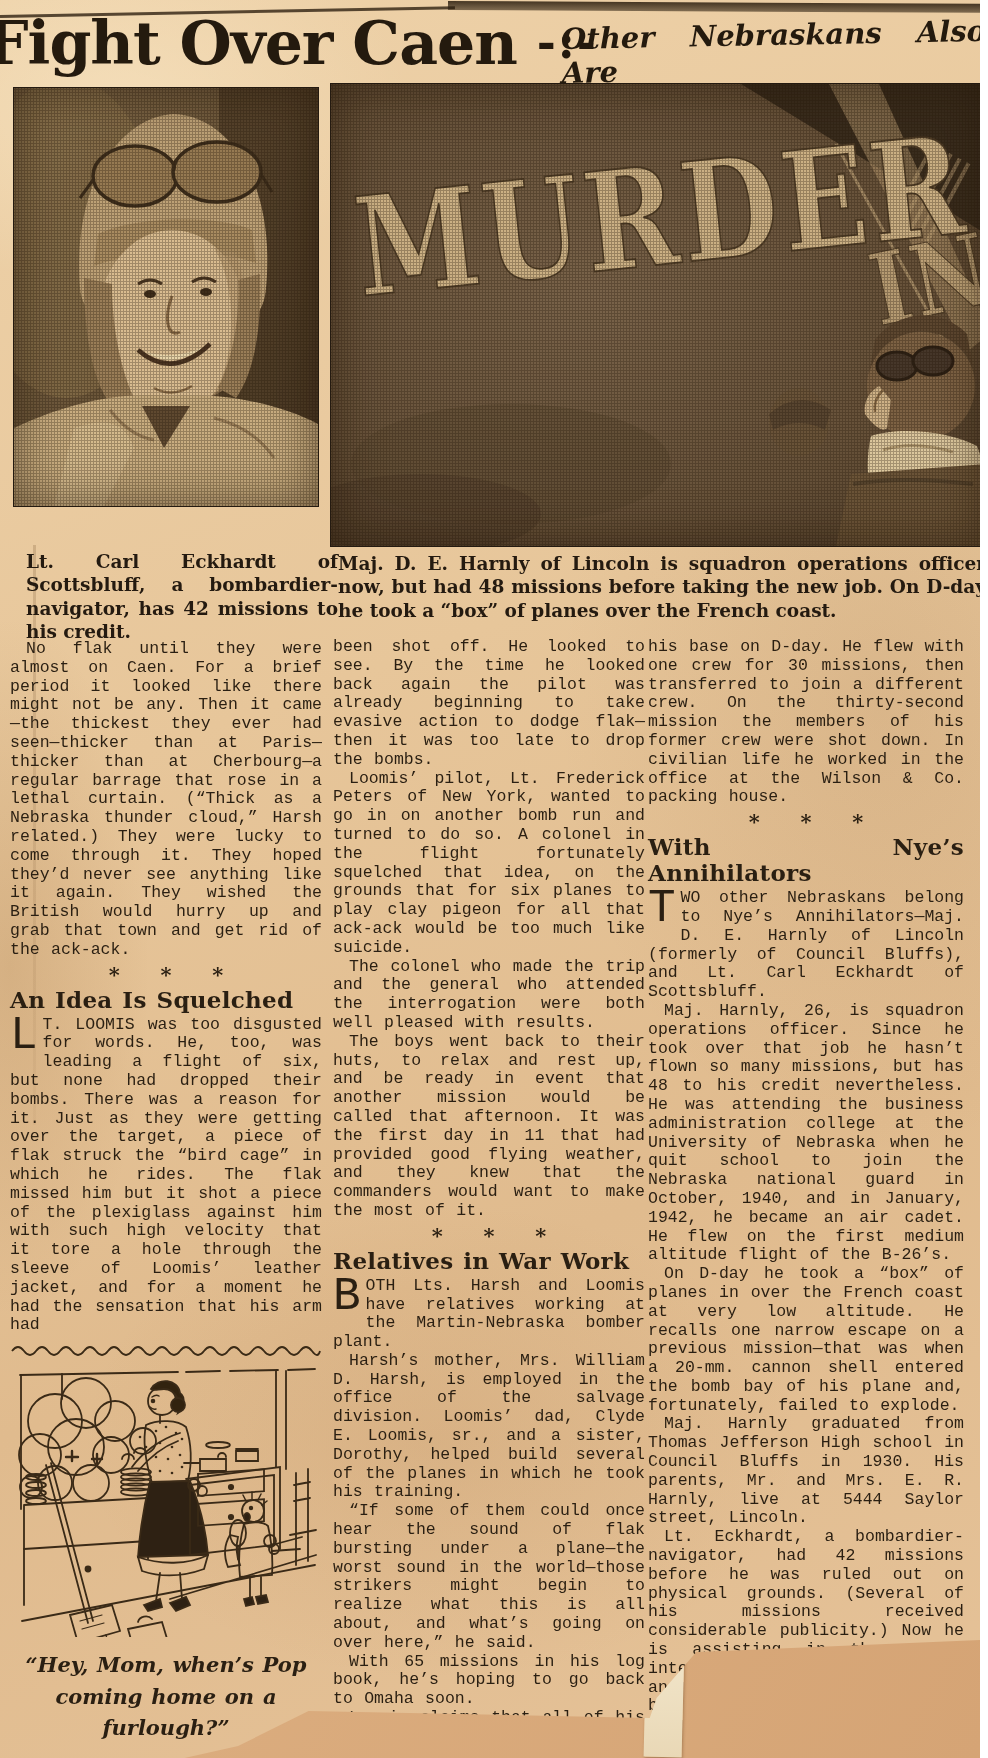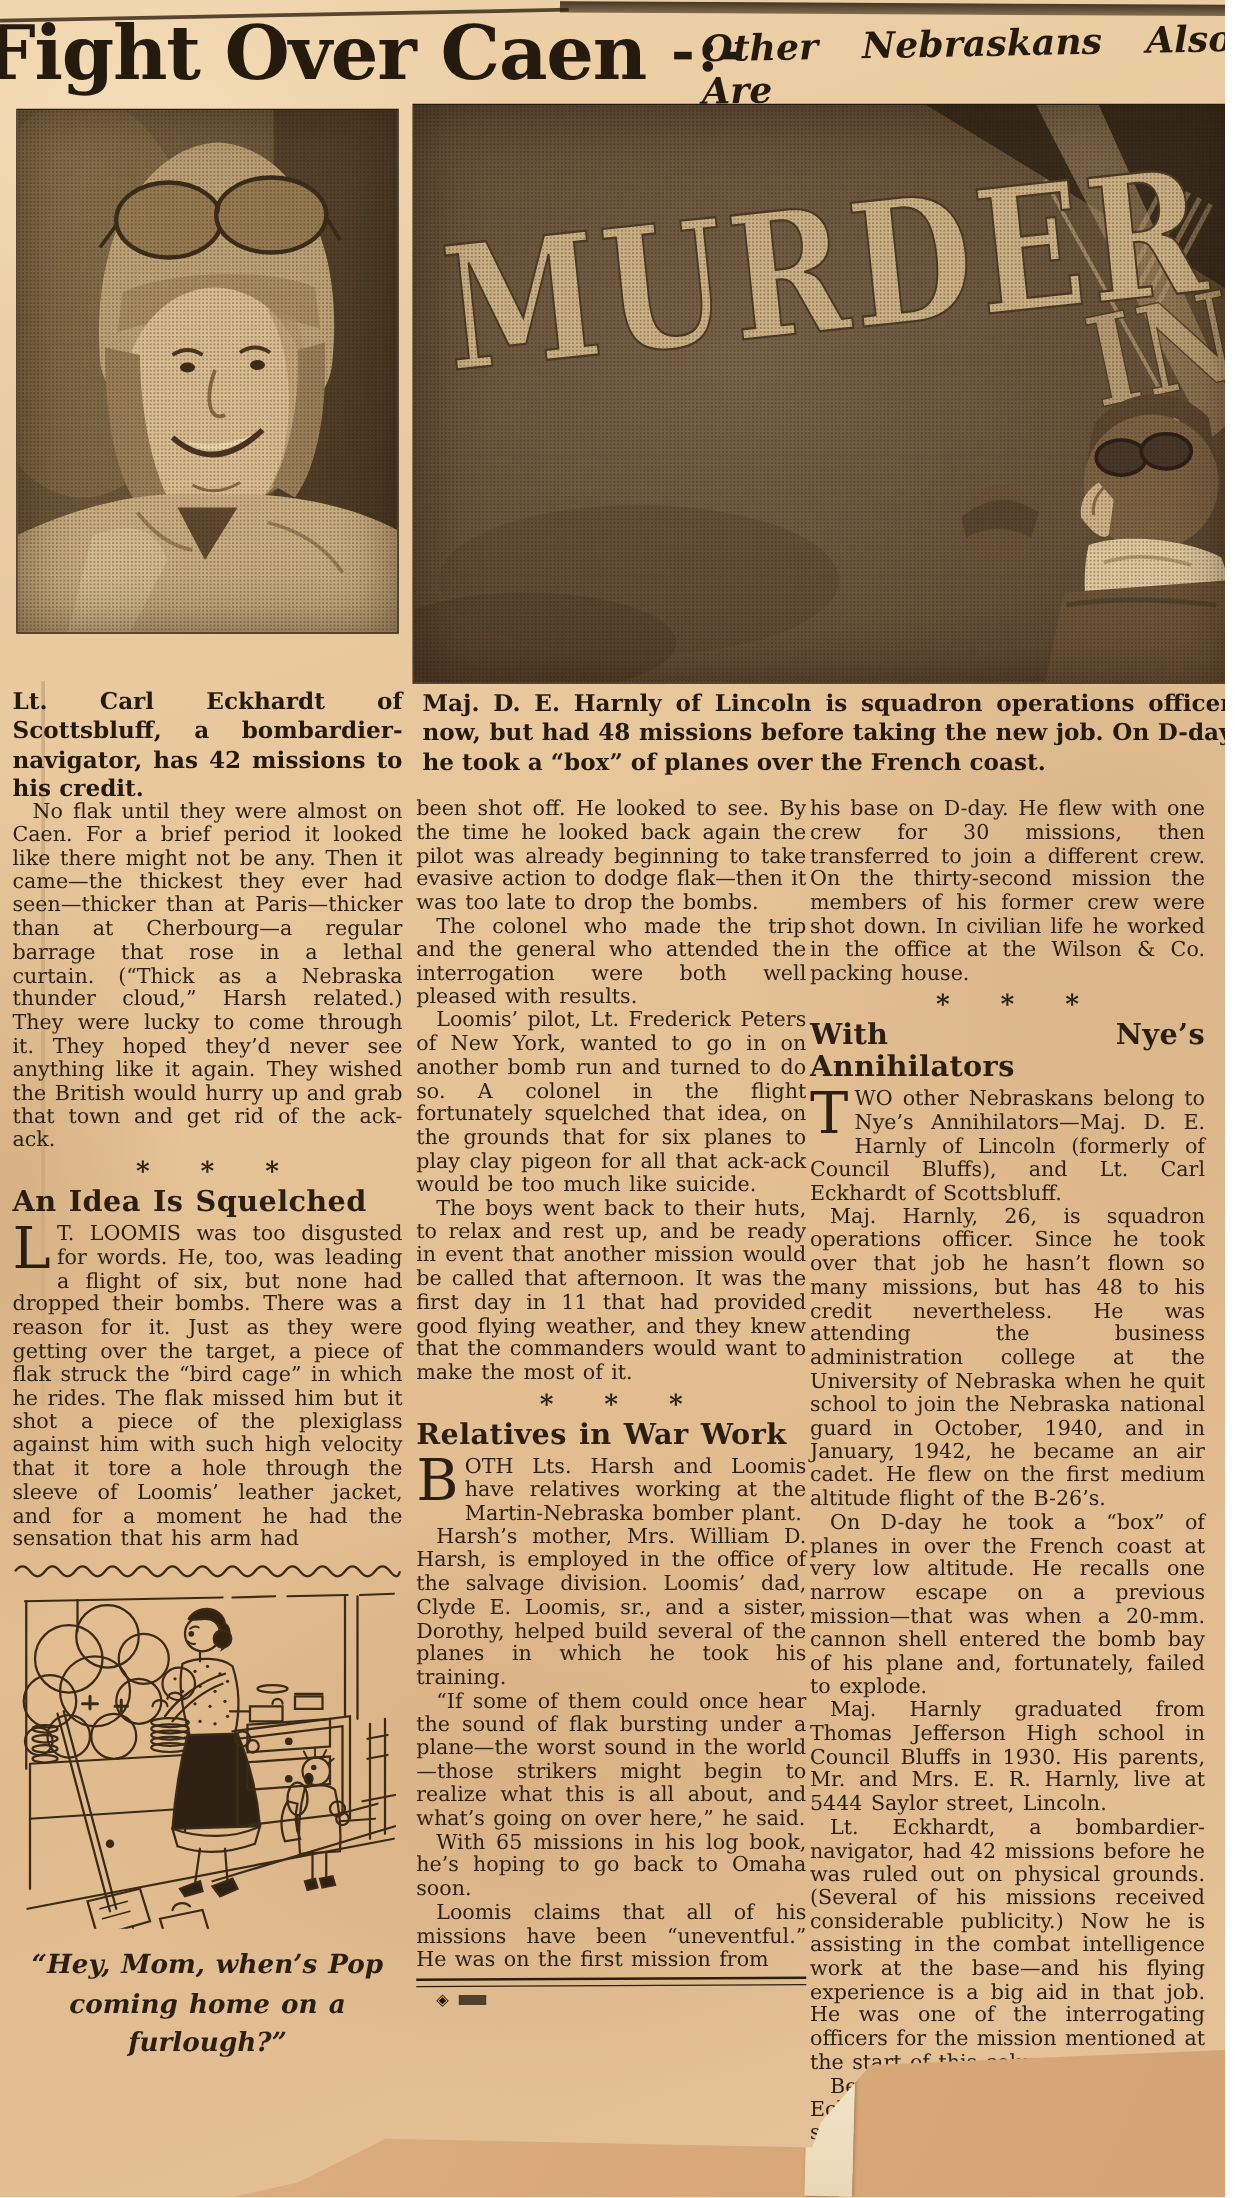--- a/index.html
+++ b/index.html
@@ -38,28 +38,28 @@
   .photo{position:absolute;overflow:hidden;outline:1px solid #241a10;background:#5d4a33;}
   .photo-left{left:14px;top:88px;width:304px;height:418px;}
   .photo-right{left:331px;top:84px;width:655px;height:462px;}
   .halftone{position:absolute;inset:0;pointer-events:none;
     background-image:radial-gradient(rgba(35,22,8,.30) 1px, transparent 1.15px);
     background-size:3px 3px;
     box-shadow:inset 0 0 48px rgba(35,20,5,.55);}
   
   .caption{position:absolute;font-weight:bold;font-size:18.5px;line-height:1.26;
     text-align:justify;color:#241a10;}
-  .cap-left{left:10px;top:550px;width:312px;}
+  .cap-left{left:26px;top:550px;width:312px;}
   .cap-right{left:338px;top:552px;width:648px;}
   
   .col{position:absolute;font-size:16.5px;line-height:18.8px;text-align:justify;word-spacing:1.5px;}
   .col1{left:10px;top:640px;width:312px;}
   .col2{left:333px;top:638px;width:312px;}
   .col3{left:648px;top:638px;width:316px;}
-  .body-p{margin:0;text-indent:16px;}
+  .body-p{margin:0;text-indent:16px;font-family:Liberation Mono, monospace;}
   .noind{text-indent:0;}
   .stars{margin:4px 0 0;text-align:center;font-weight:bold;font-size:21px;
     letter-spacing:16px;padding-left:16px;line-height:22px;}
   .sec{margin:1px 0 3px;font-size:23px;font-weight:bold;letter-spacing:.3px;line-height:26px;}
   .dropcap{float:left;font-size:46px;line-height:36px;padding:2px 5px 0 0;}
   .wavy{display:block;margin:7px 0 2px;}
   .cartoon{position:relative;margin-top:2px;}
   .cartoon svg{display:block;}
   .cartoon-cap{margin-top:12px;font-size:21px;font-weight:bold;font-style:italic;
     line-height:1.5;text-align:center;}
@@ -290,22 +290,22 @@
 
           <path d="M12,262 L305,206 M160,240 L306,196"></path>
         </svg>
       </div>
 
       <div class="cartoon-cap">“Hey, Mom, when’s Pop coming home on a furlough?”</div>
     </div>
 
     <div class="col col2">
       <p class="body-p noind">been shot off. He looked to see. By the time he looked back again the pilot was already beginning to take evasive action to dodge flak—then it was too late to drop the bombs.</p>
+      <p class="body-p">Loomis’ pilot, Lt. Frederick Peters of New York, wanted to go in on another bomb run and turned to do so. A colonel in the flight fortunately squelched that idea, on the grounds that for six planes to play clay pigeon for all that ack-ack would be too much like suicide.</p>
       <p class="body-p">The colonel who made the trip and the general who attended the interrogation were both well pleased with results.</p>
-      <p class="body-p">Loomis’ pilot, Lt. Frederick Peters of New York, wanted to go in on another bomb run and turned to do so. A colonel in the flight fortunately squelched that idea, on the grounds that for six planes to play clay pigeon for all that ack-ack would be too much like suicide.</p>
       <p class="body-p">The boys went back to their huts, to relax and rest up, and be ready in event that another mission would be called that afternoon. It was the first day in 11 that had provided good flying weather, and they knew that the commanders would want to make the most of it.</p>
       <div class="stars">* * *</div>
       <h2 class="sec">Relatives in War Work</h2>
       <p class="body-p noind"><span class="dropcap">B</span><span>OTH </span><span>Lts. Harsh and Loomis have relatives working at the Martin-Nebraska bomber plant.</span></p>
       <p class="body-p">Harsh’s mother, Mrs. William D. Harsh, is employed in the office of the salvage division. Loomis’ dad, Clyde E. Loomis, sr., and a sister, Dorothy, helped build several of the planes in which he took his training.</p>
       <p class="body-p">“If some of them could once hear the sound of flak bursting under a plane—the worst sound in the world—those strikers might begin to realize what this is all about, and what’s going on over here,” he said.</p>
       <p class="body-p">With 65 missions in his log book, he’s hoping to go back to Omaha soon.</p>
       <p class="body-p">Loomis claims that all of his missions have been “uneventful.” He was on the first mission from</p>
       <div class="endrule"></div>
       <div class="orn"><span>◈</span><span class="smudge"></span></div>

